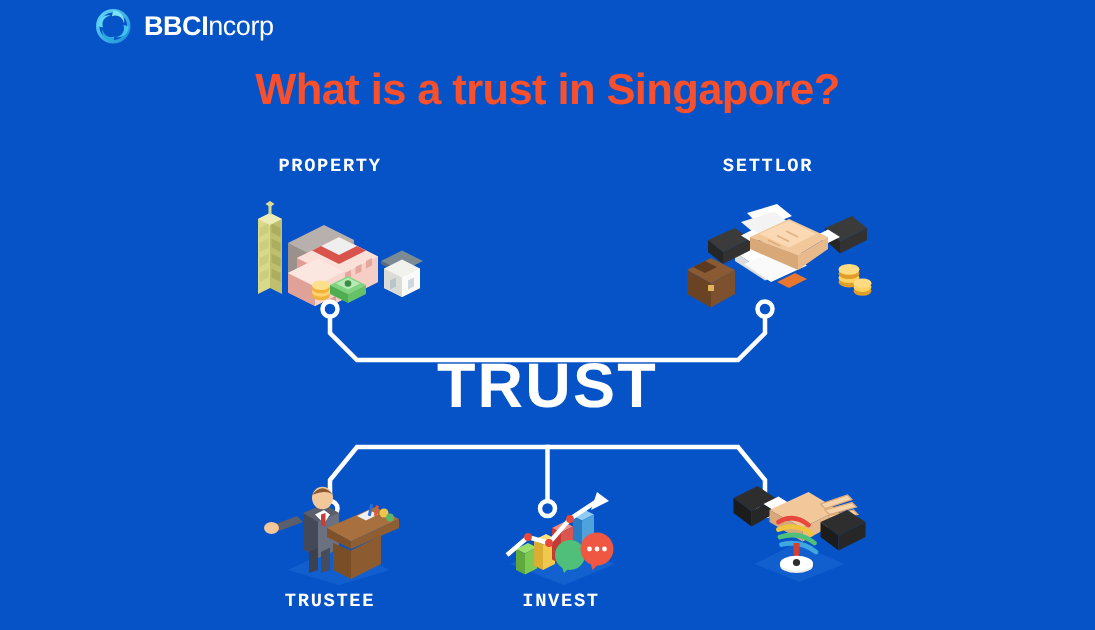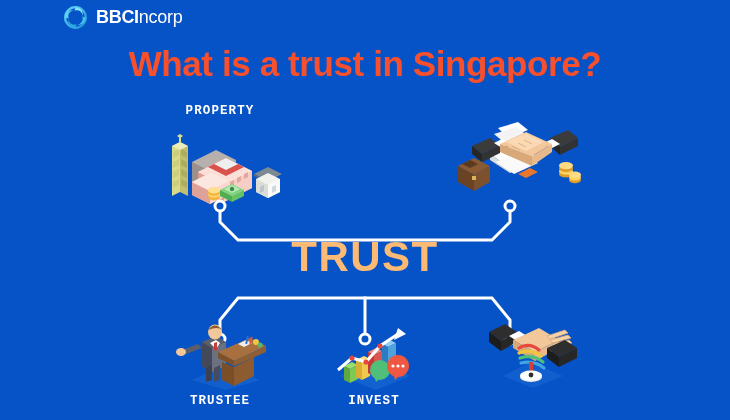--- a/index.html
+++ b/index.html
@@ -37,21 +37,21 @@
   .logo-text .b2 { font-weight: 400; }
 
   
   .title {
     position: absolute;
     left: 0;
     right: 0;
     top: 44px;
     text-align: center;
     color: #f8502c;
-    font-size: 35px;
+    font-size: 29px;
     font-weight: 700;
     letter-spacing: -0.4px;
   }
 
   
   .node {
     position: absolute;
     width: 160px;
     text-align: center;
   }
@@ -80,21 +80,21 @@
   .node-invest      { left: 294px; }
   .node-beneficiary { left: 447px; }
 
   
   .trust-word {
     position: absolute;
     left: 0;
     right: 0;
     top: 236px;
     text-align: center;
-    color: #fdba74;
+    color: #ffffff;
     font-size: 42px;
     font-weight: 700;
     letter-spacing: 1.5px;
     line-height: 1;
   }
 
   
   .connectors {
     position: absolute;
     left: 0;
@@ -211,20 +211,21 @@
       <g>
         <ellipse cx="74" cy="65" rx="6" ry="3.2" fill="#F2B33C"></ellipse>
         <ellipse cx="74" cy="62.6" rx="6" ry="3.2" fill="#FFD270"></ellipse>
         <ellipse cx="74" cy="60.4" rx="6" ry="3.2" fill="#F2B33C"></ellipse>
         <ellipse cx="74" cy="58.2" rx="6" ry="3.2" fill="#FFDE8C"></ellipse>
       </g>
     </svg>
   </div>
 
   <div class="node node-top node-settlor">
+    <div class="node-label">SETTLOR</div>
     <svg class="node-art" viewBox="0 0 160 78">
 
       <g>
         <polygon points="66,10 86,4 96,12 76,20" fill="#FFFFFF"></polygon>
         <polygon points="62,16 84,9 96,18 74,26" fill="#F3F3F3"></polygon>
         <polygon points="58,36 84,26 104,38 78,50" fill="#FFFFFF"></polygon>
         <polygon points="58,36 58,42 78,55 78,50" fill="#DCDCDC"></polygon>
         <polygon points="78,50 104,38 104,44 78,55" fill="#EDEDED"></polygon>
         <polygon points="64,44 88,34 106,45 82,56" fill="#FAFAFA"></polygon>
       </g>

